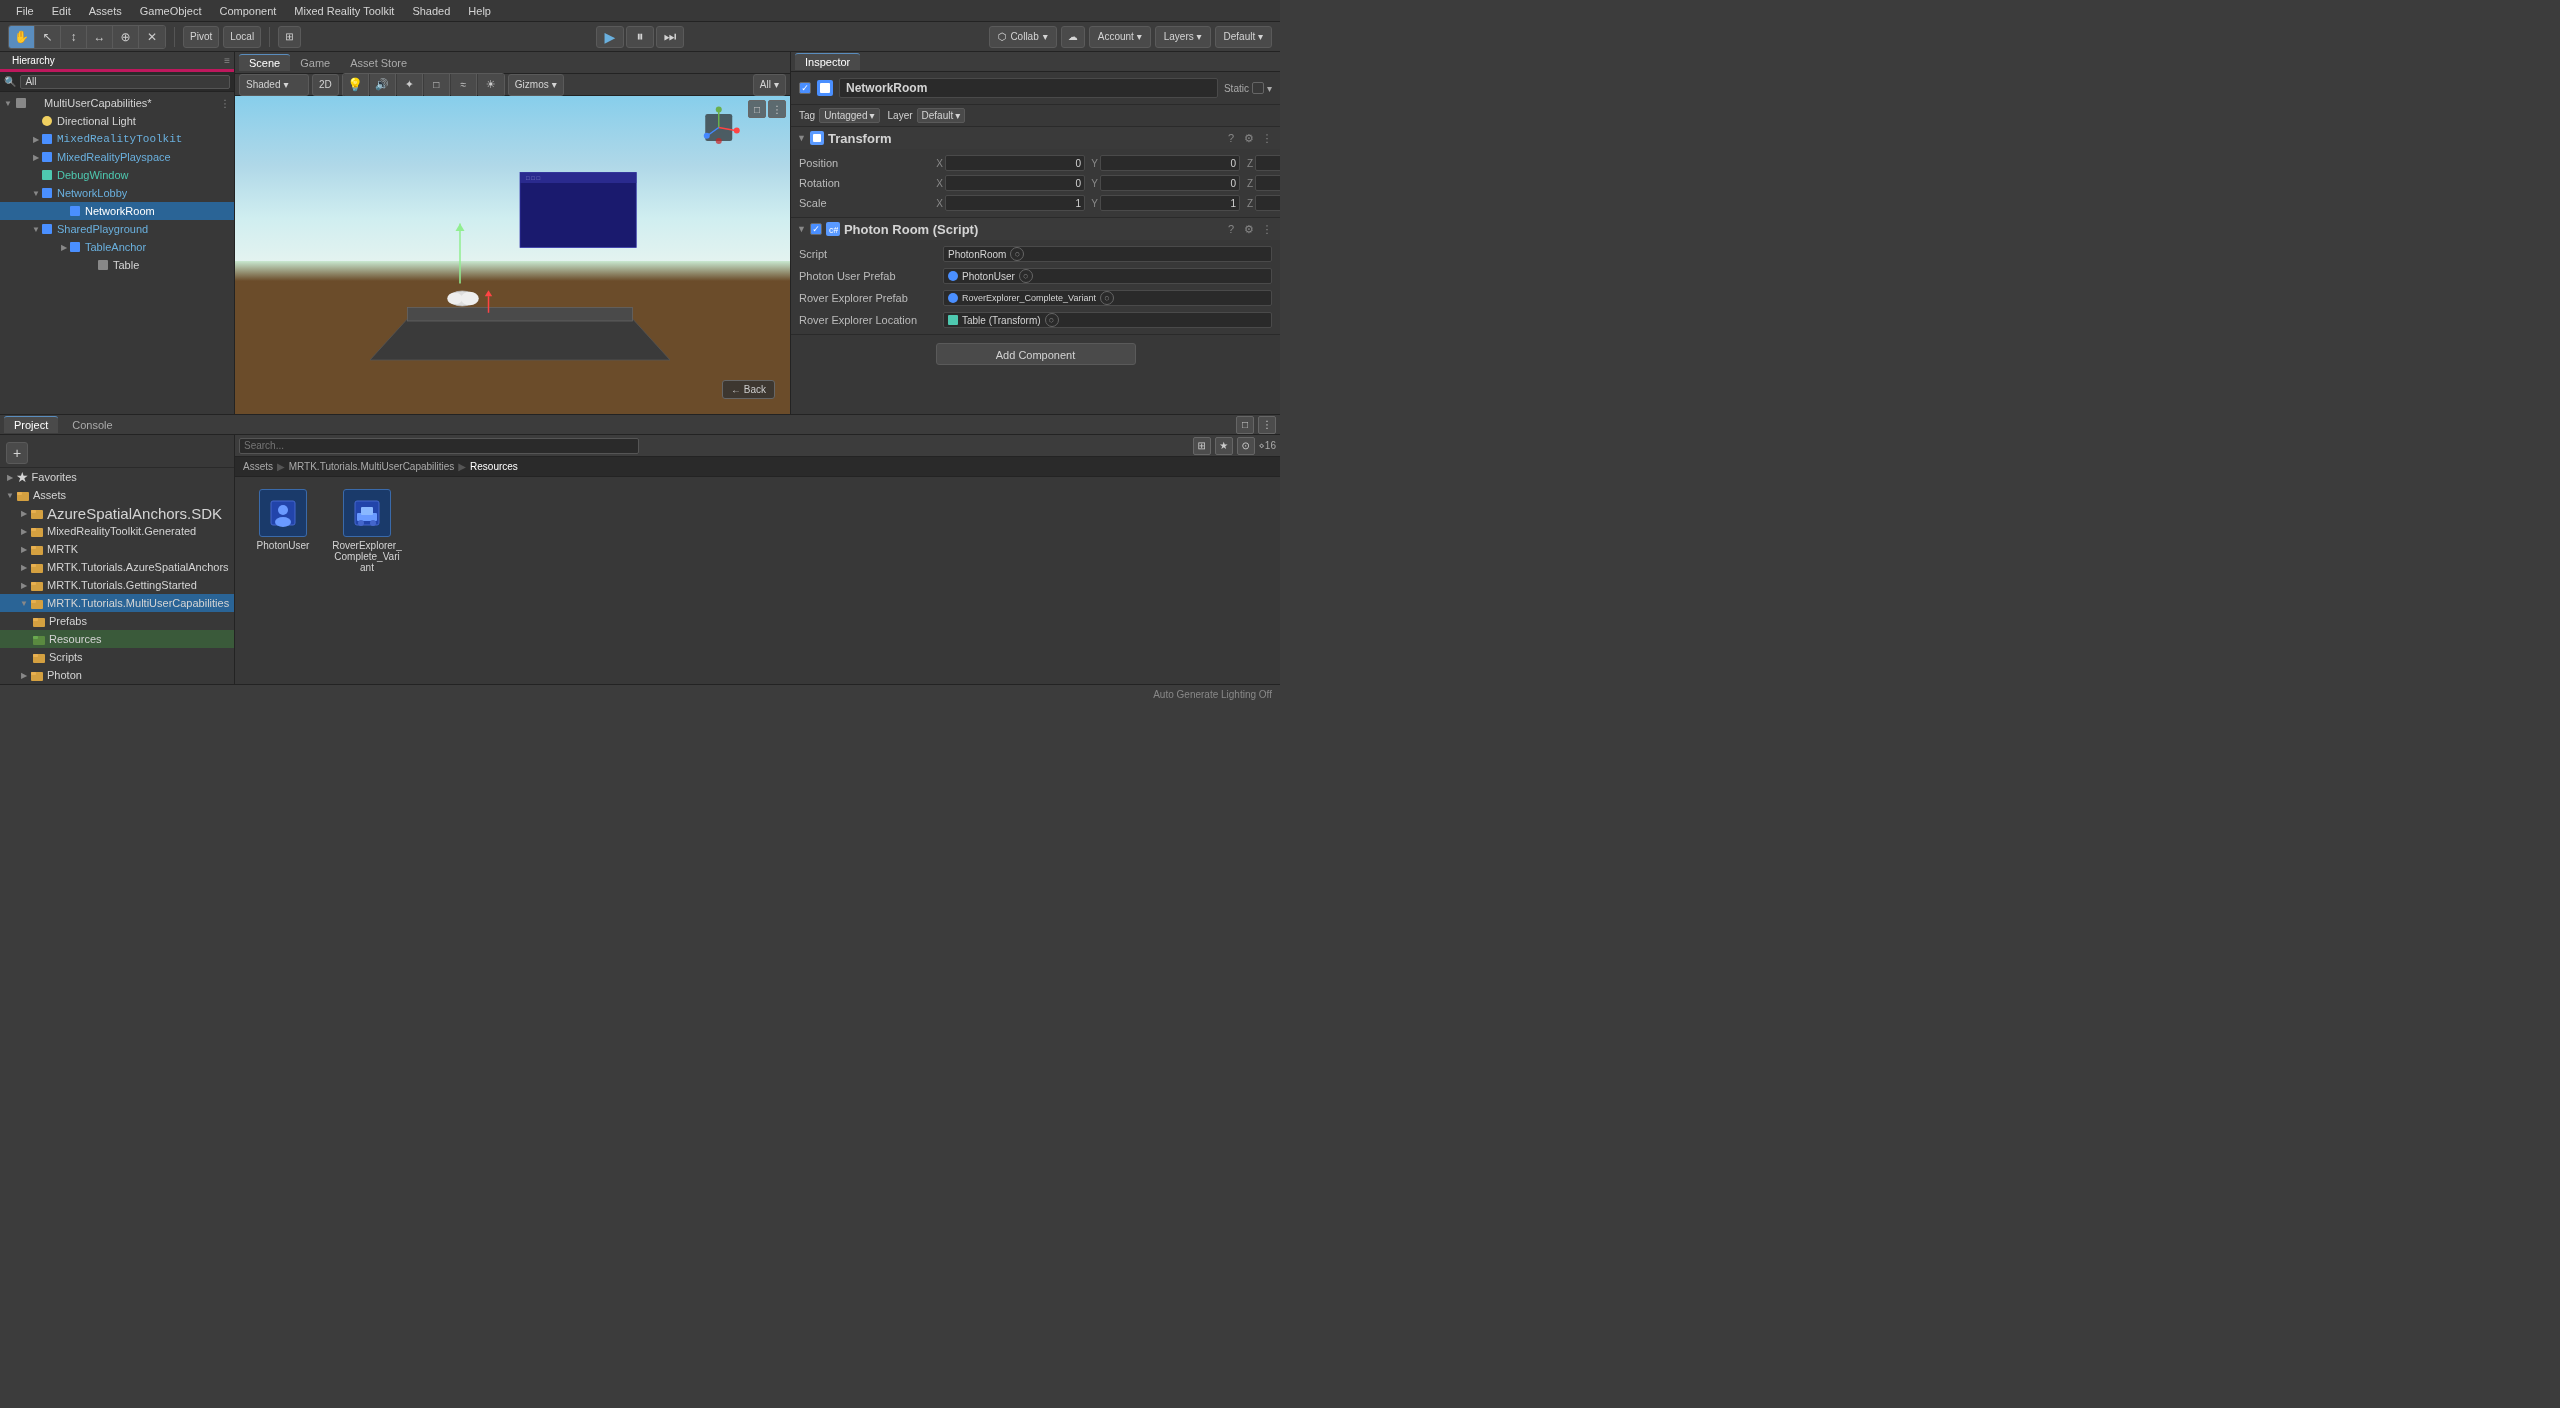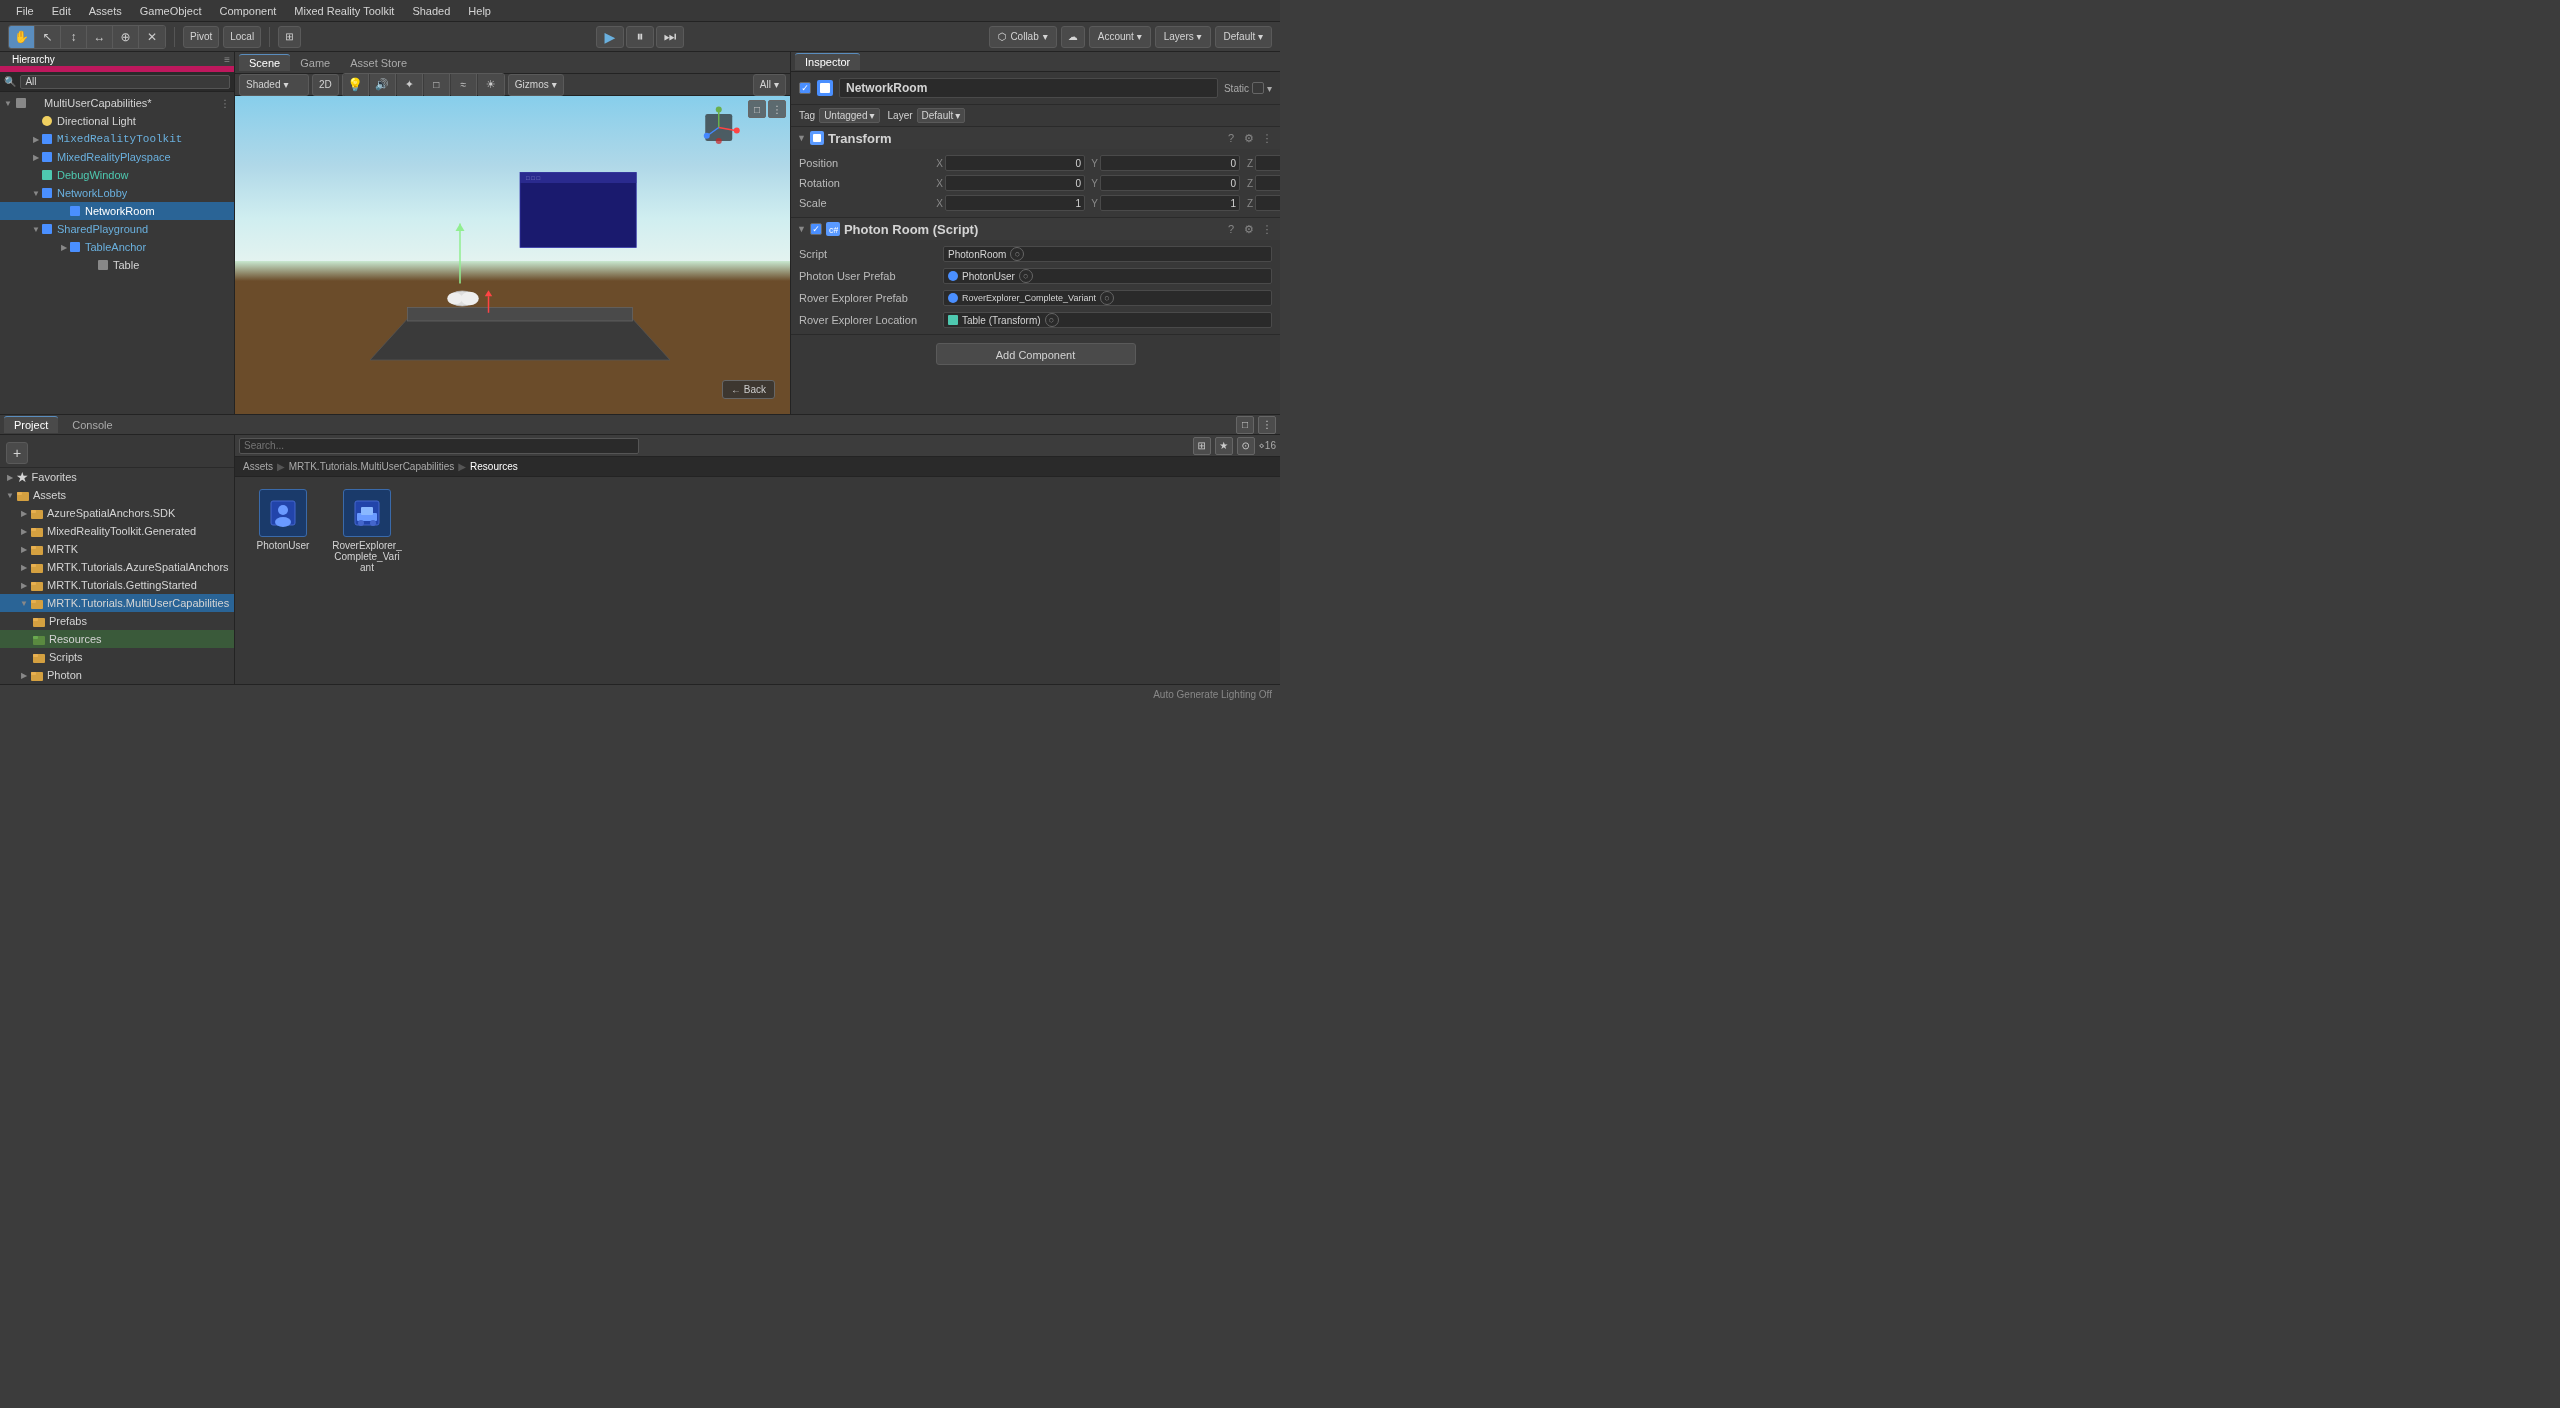--- a/index.html
+++ b/index.html
@@ -125,21 +125,21 @@
       display: flex;
       flex-direction: column;
       border-right: 1px solid #232323;
       flex-shrink: 0;
     }
     .panel-tab-bar {
       height: 20px;
       background: #3c3c3c;
       display: flex;
       align-items: center;
-      border-bottom: 6px solid #be185d;
+      border-bottom: 3px solid #be185d;
       padding: 0 4px;
       justify-content: space-between;
     }
     .panel-tab {
       padding: 1px 8px;
       font-size: 10px;
       cursor: pointer;
       color: #aaa;
       display: flex;
       align-items: center;
@@ -1108,21 +1108,21 @@
             </svg>
           <span style="font-size:11px; margin-left:3px;">Assets</span>
         </div>
 
         <div class="project-item" style="padding-left:18px;">
           <span class="tree-arrow">▶</span>
           <svg width="14" height="14">
               <rect x="1" y="4" width="12" height="9" rx="1" fill="#d4a040"></rect>
               <rect x="1" y="4" width="5" height="3" rx="1" fill="#e8b050"></rect>
             </svg>
-          <span style="font-size:11px; margin-left:3px;">AzureSpatialAnchors.SDK</span>
+          <span style="font-size:15px; margin-left:3px;">AzureSpatialAnchors.SDK</span>
         </div>
         <div class="project-item" style="padding-left:18px;">
           <span class="tree-arrow">▶</span>
           <svg width="14" height="14">
               <rect x="1" y="4" width="12" height="9" rx="1" fill="#d4a040"></rect>
               <rect x="1" y="4" width="5" height="3" rx="1" fill="#e8b050"></rect>
             </svg>
           <span style="font-size:11px; margin-left:3px;">MixedRealityToolkit.Generated</span>
         </div>
         <div class="project-item" style="padding-left:18px;">

